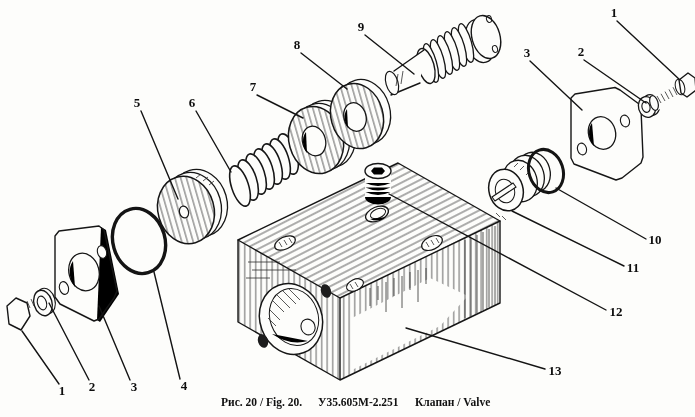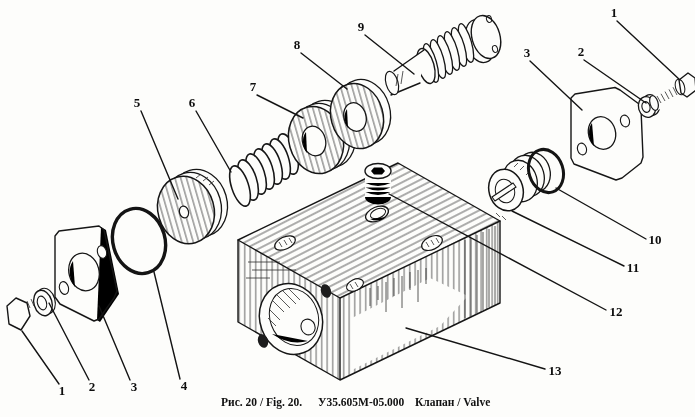--- a/index.html
+++ b/index.html
@@ -237,16 +237,16 @@
         <text x="92" y="391" class="callout">2</text>
         <line x1="130" y1="380" x2="99" y2="306" class="leader"></line>
         <text x="134" y="391" class="callout">3</text>
         <line x1="180" y1="379" x2="154" y2="272" class="leader"></line>
         <text x="184" y="390" class="callout">4</text>
       </g>
 </svg>
 
 <div class="caption">
   <span class="cap-fig">Рис. 20 / Fig. 20.</span>
-  <span class="cap-code">У35.605М-05.000</span>
+  <span class="cap-code">У35.605М-2.251</span>
   <span class="cap-name">Клапан / Valve</span>
 </div>
 </div>
 
 </body></html>

